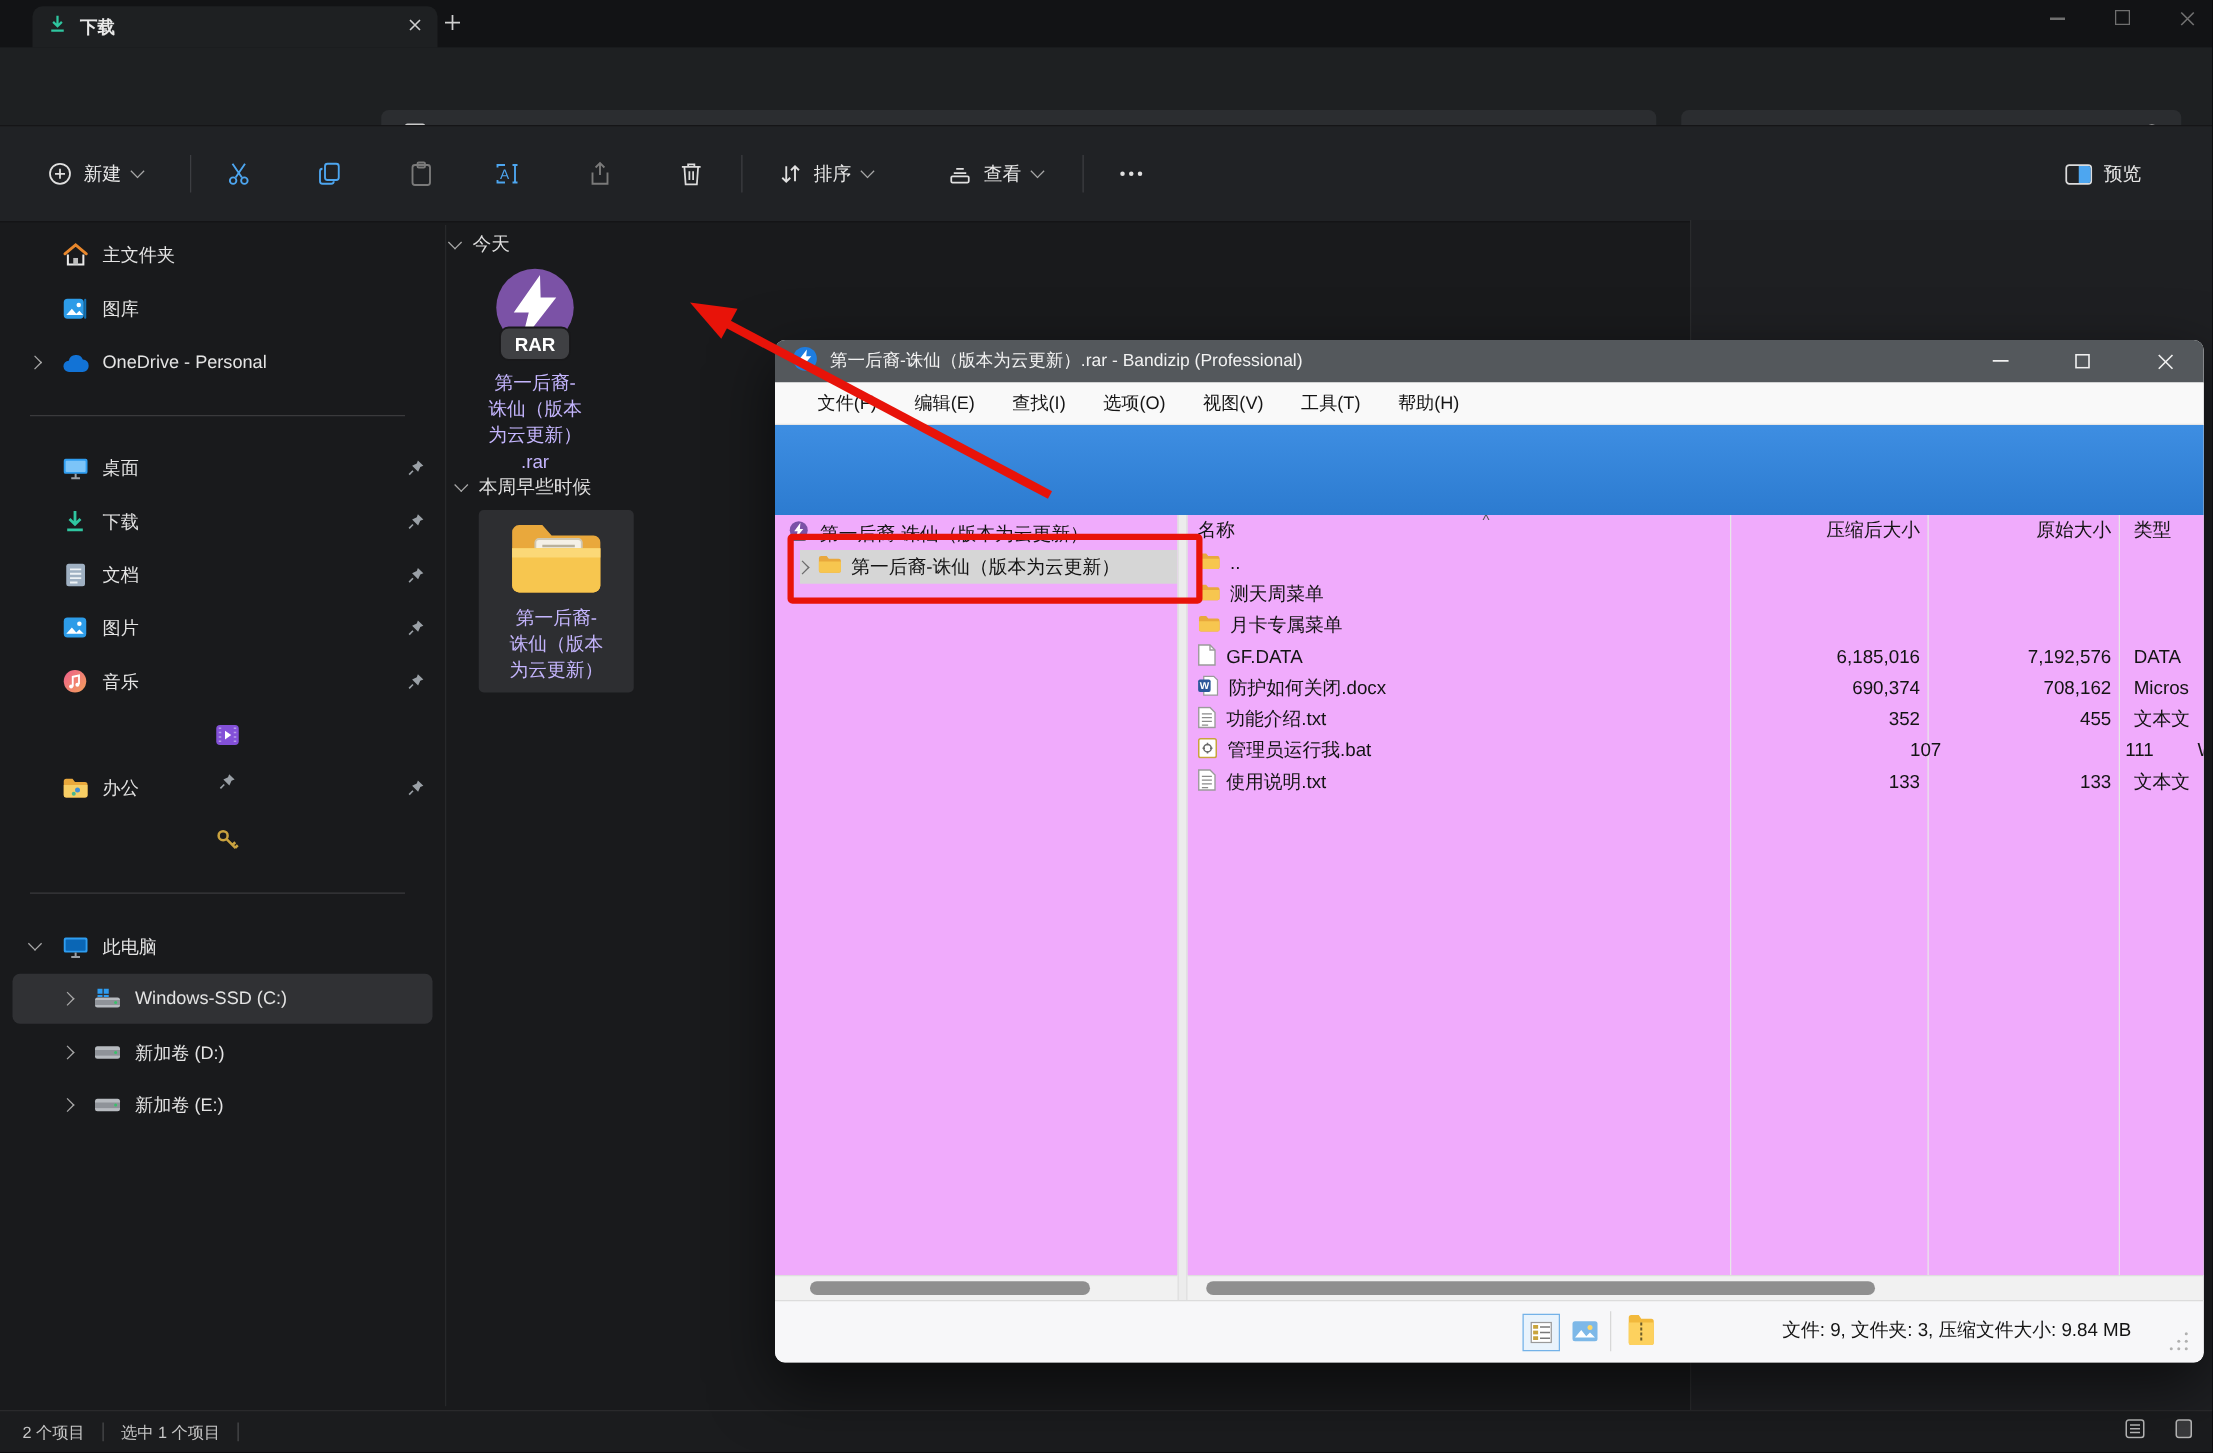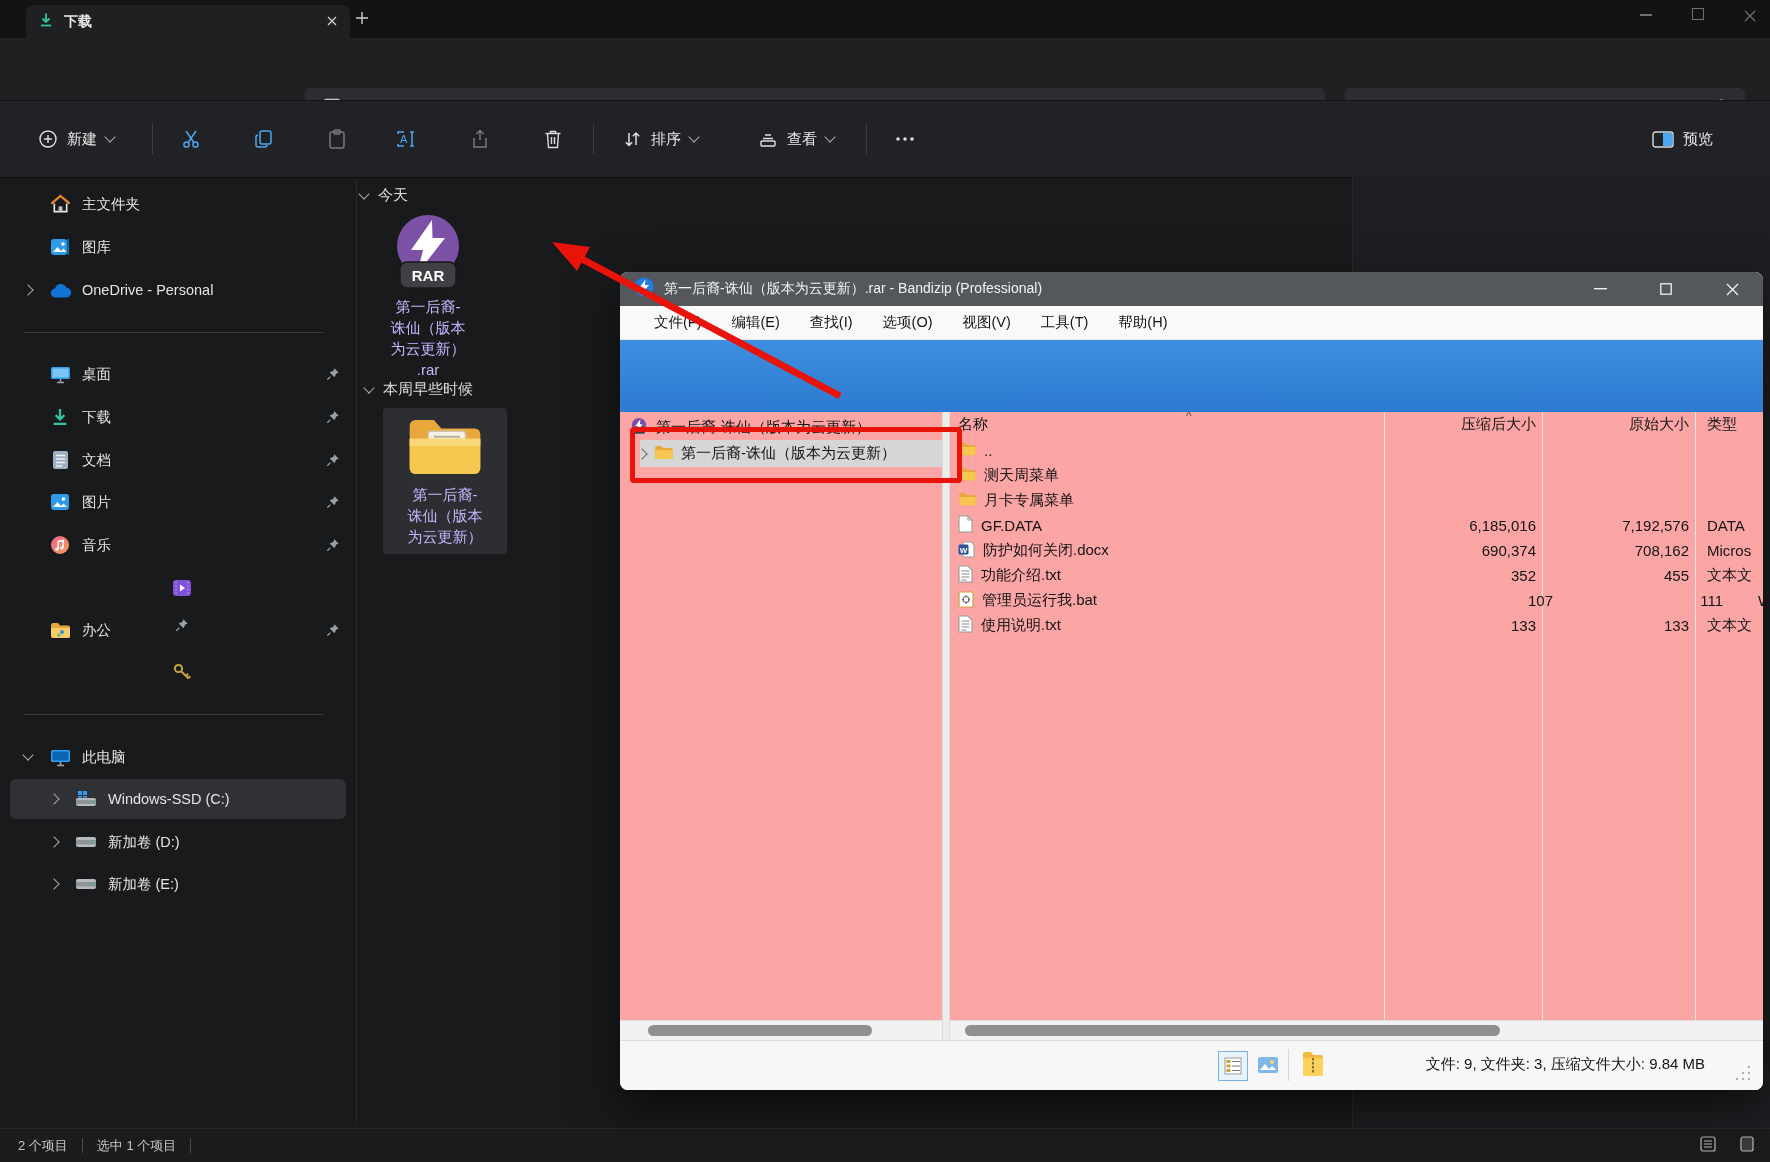--- a/index.html
+++ b/index.html
@@ -33,21 +33,21 @@
   .glabel{font-size:15px;color:#dedede;}
   .tlabel{font-size:15px;color:#c4b5fd;text-align:center;line-height:21px;width:140px;position:absolute;}
   
   #bz{left:620px;top:272px;width:1143px;height:818px;border-radius:8px;overflow:hidden;z-index:10;
       box-shadow:0 18px 50px rgba(0,0,0,.6);background:#fff;color:#141414;}
   #bz-title{left:0;top:0;width:100%;height:34px;background:#54585c;display:flex;align-items:center;padding:0 0 0 14px;box-sizing:border-box;gap:10px;}
   #bz-menu{left:0;top:34px;width:100%;height:34px;background:#f9f9f9;display:flex;align-items:center;gap:30px;padding-left:34px;box-sizing:border-box;font-size:14.5px;color:#151515;border-bottom:1px solid #e6e6e6;}
   #bz-toolbar{left:0;top:68px;width:100%;height:72px;background:linear-gradient(#3e8ee2,#2c7bd0);}
   .bzti{position:absolute;width:90px;top:74px;display:flex;flex-direction:column;align-items:center;gap:4px;color:#fff;font-size:15px;}
   .bzchv{position:absolute;top:88px;width:8px;height:8px;border-right:1.6px solid #e8f1fb;border-bottom:1.6px solid #e8f1fb;transform:rotate(45deg);}
-  #bz-content{left:0;top:140px;width:100%;height:608px;background:#fca5a5;}
+  #bz-content{left:0;top:140px;width:100%;height:608px;background:#f0abfc;}
   #bz-tree{position:absolute;left:0;top:0;width:322px;height:608px;overflow:hidden;font-size:15px;color:#141414;}
   #bz-split{position:absolute;left:322px;top:0;width:8px;height:628px;background:#ececec;border-left:1px solid #ddd;border-right:1px solid #ddd;box-sizing:border-box;z-index:2;}
   #bz-list{position:absolute;left:330px;top:0;width:813px;height:608px;font-size:15px;color:#141414;overflow:hidden;}
   .lrow{position:absolute;left:0;width:100%;height:25px;display:flex;align-items:center;}
   .c-name{width:434px;box-sizing:border-box;padding-left:8px;display:flex;align-items:center;gap:8px;flex:none;overflow:hidden;white-space:nowrap;}
   .c-pack{width:158px;box-sizing:border-box;text-align:right;padding-right:6px;flex:none;}
   .c-orig{width:153px;box-sizing:border-box;text-align:right;padding-right:6px;flex:none;}
   .c-type{flex:1;box-sizing:border-box;padding-left:12px;white-space:nowrap;overflow:hidden;}
   .colline{position:absolute;top:0;width:1px;height:608px;background:#e7e7e7;}
   .hsb{position:absolute;top:748px;height:20px;background:#f1f1f1;border-top:1px solid #dedede;}

